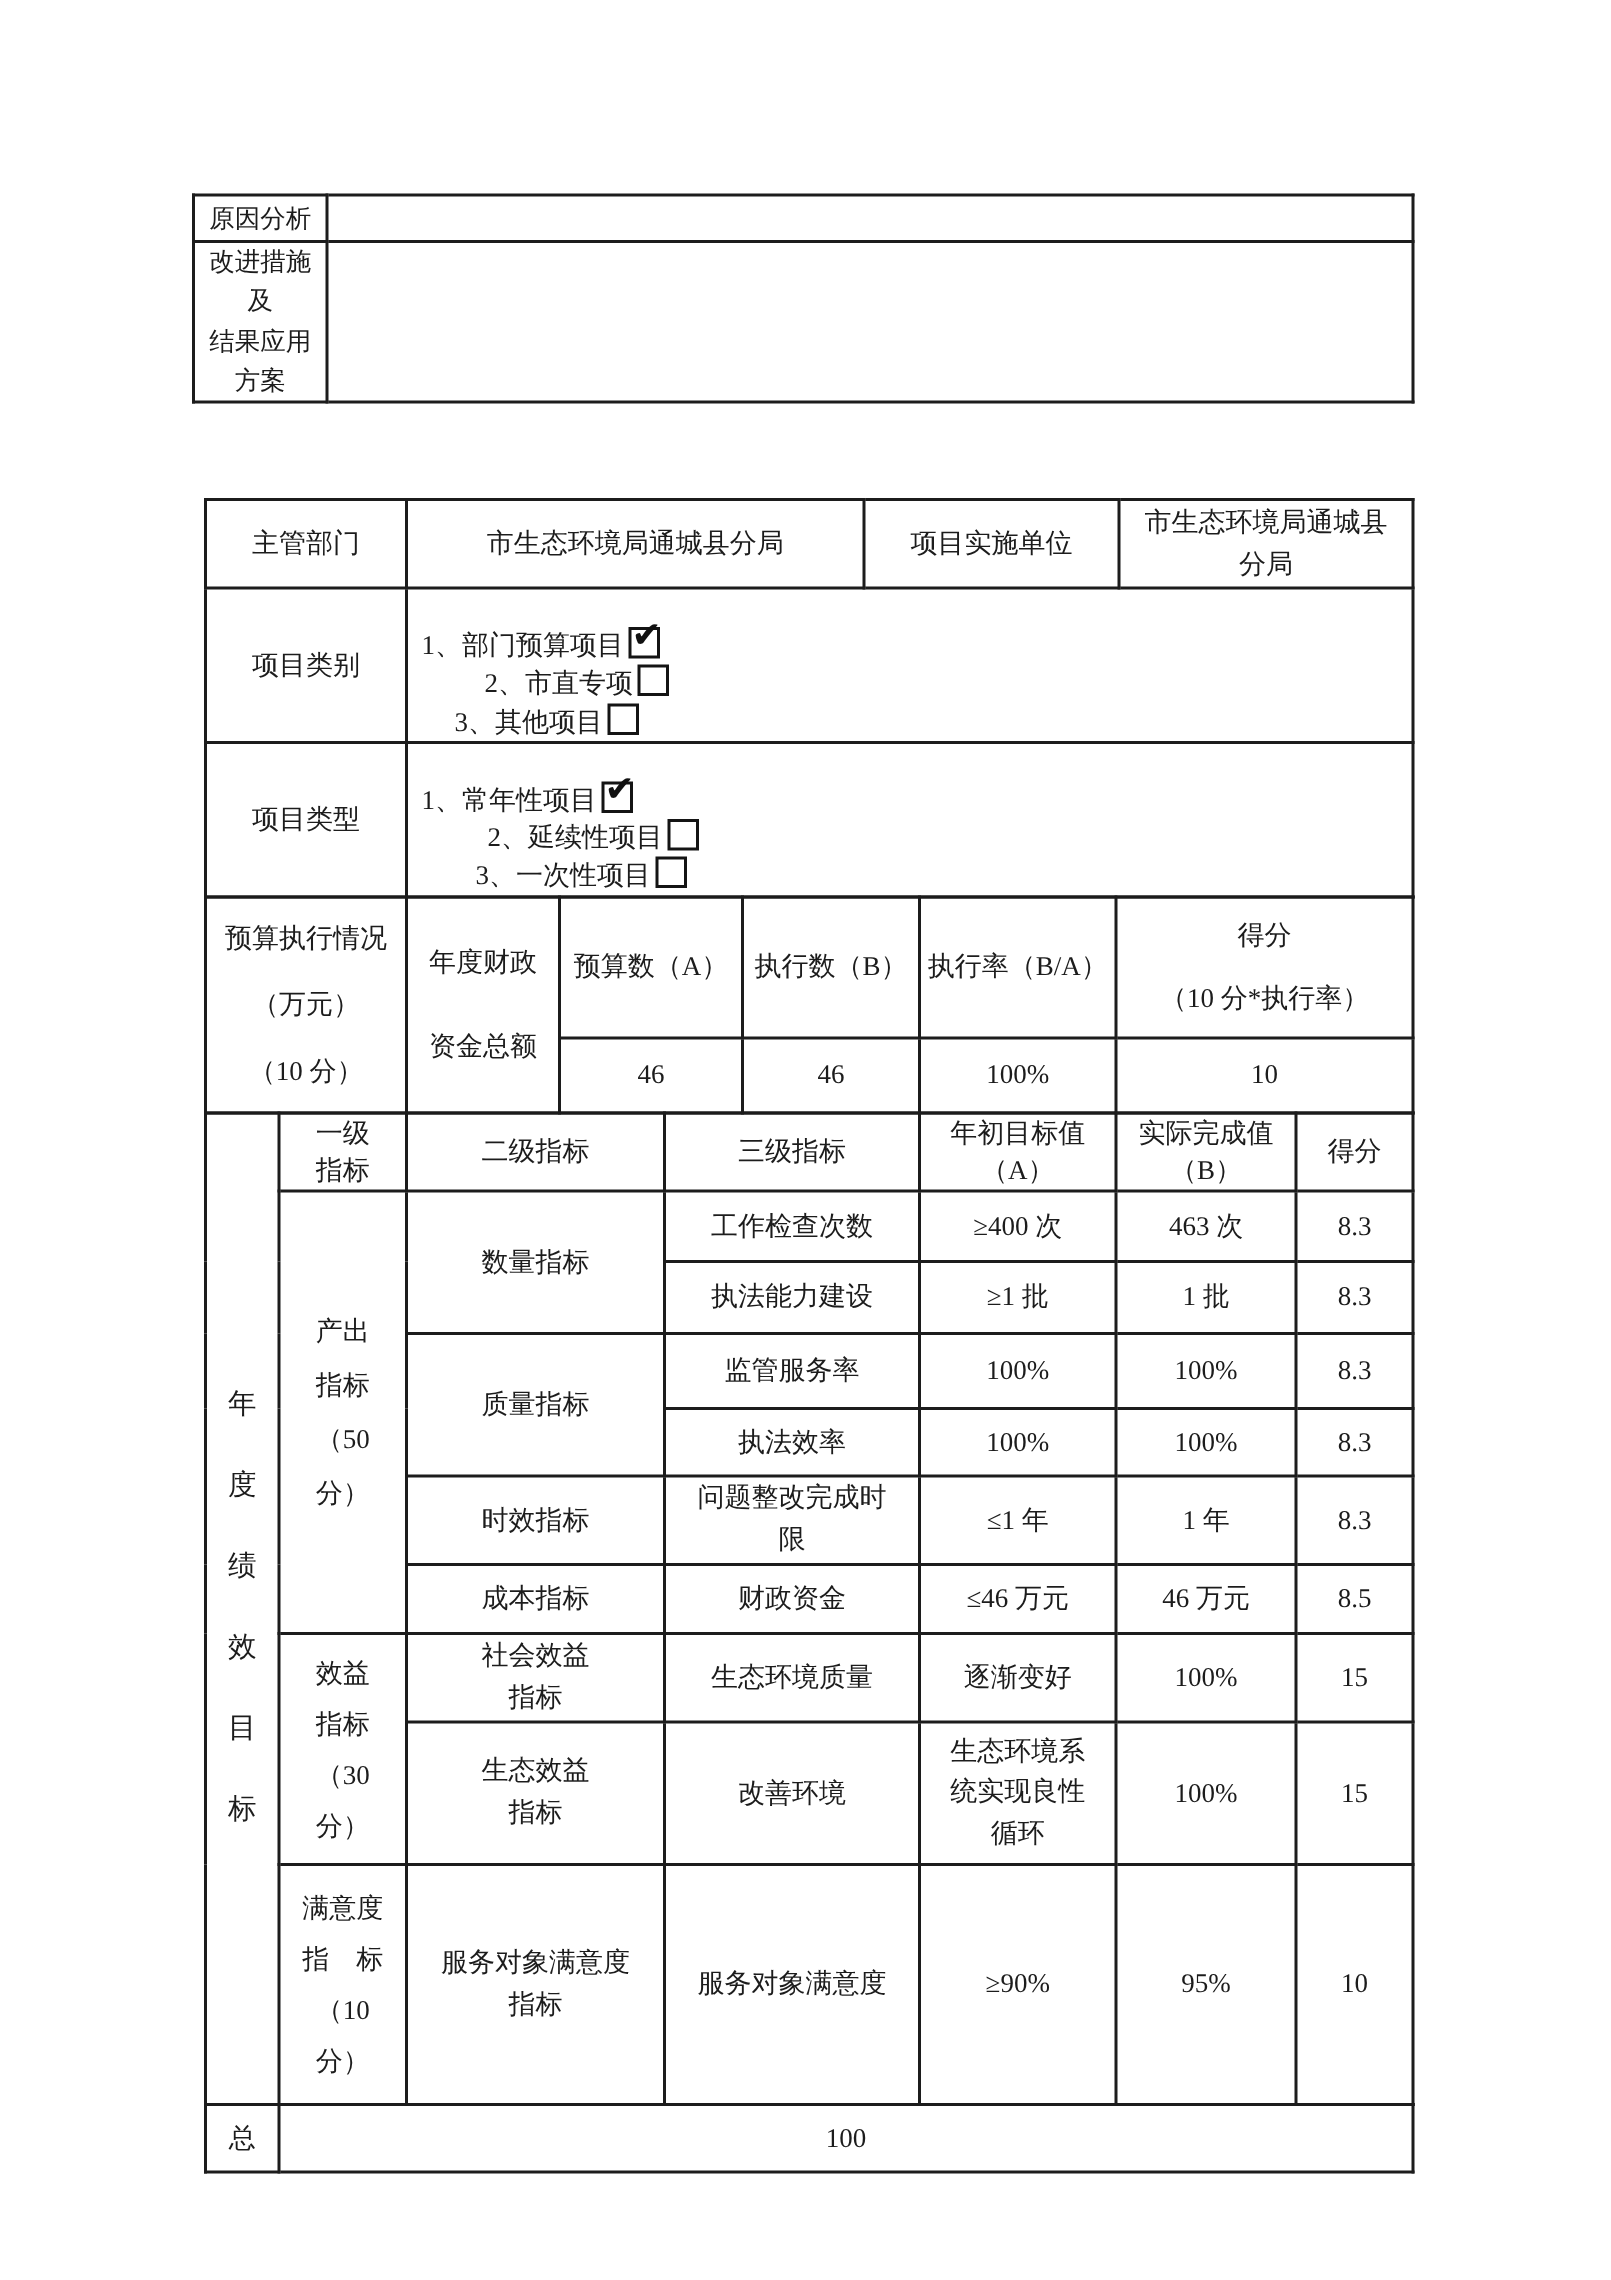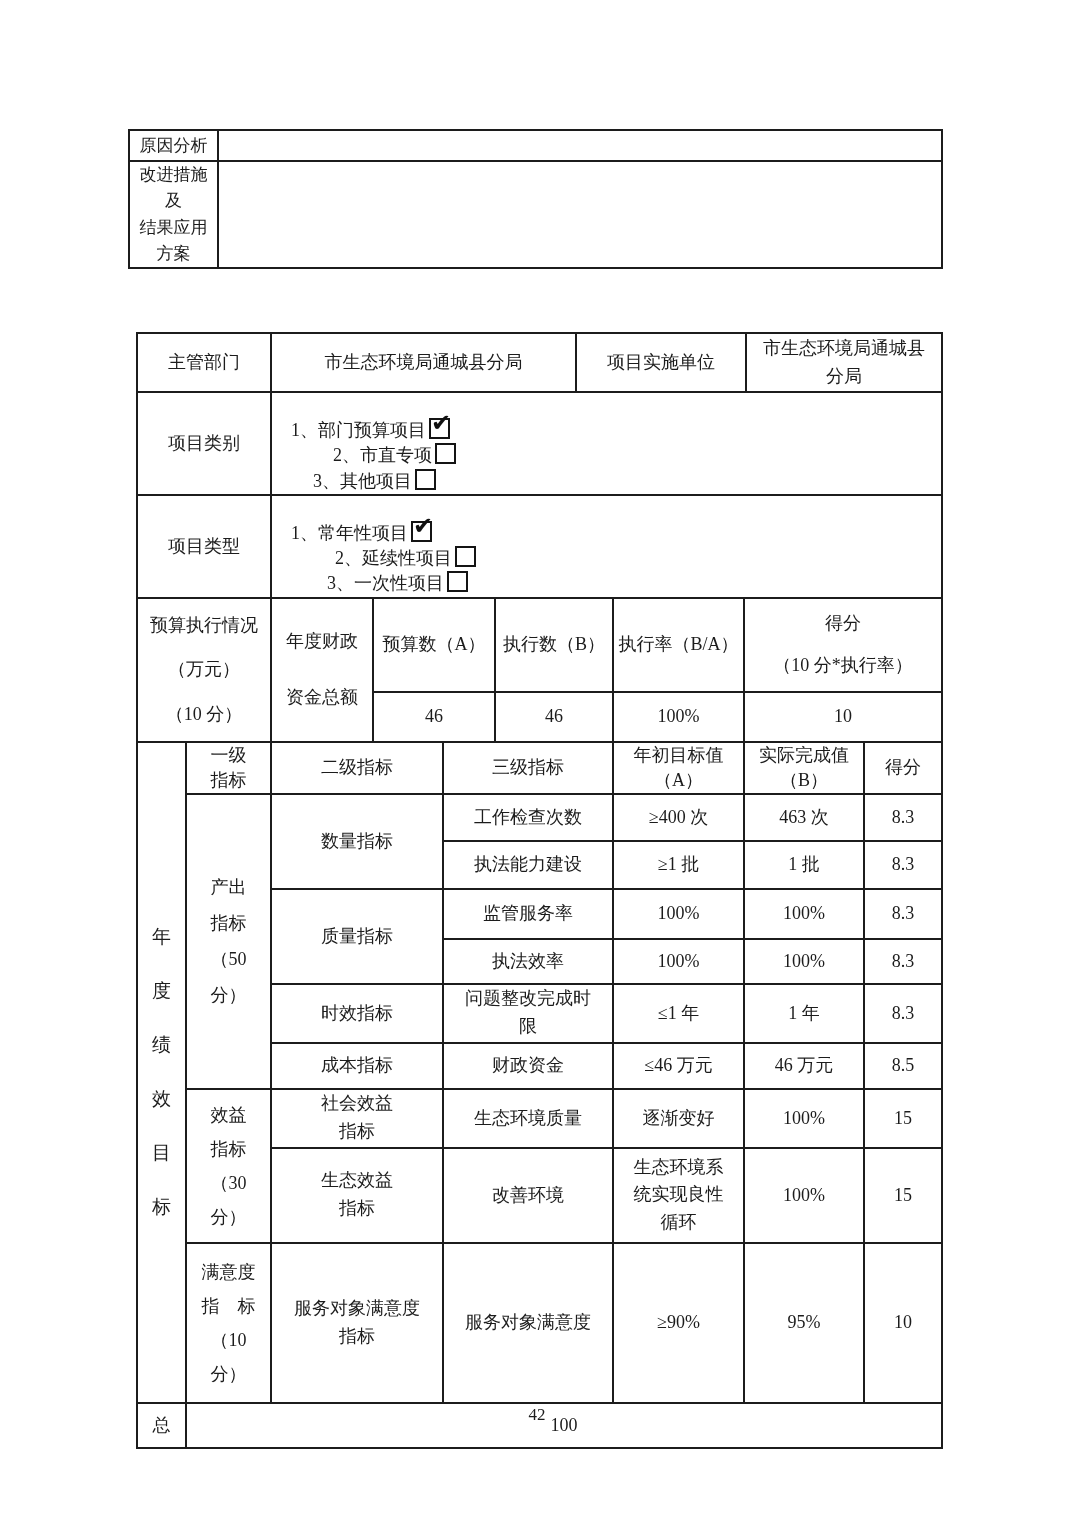--- a/index.html
+++ b/index.html
@@ -21,21 +21,21 @@
   
   .title {
     position:absolute; left:0; top:280px; width:1002px; text-align:center;
     font-family:"Liberation Sans","DejaVu Sans",sans-serif;
     font-weight:bold; font-size:29px; letter-spacing:1px; color:#111;
   }
   
   .main { position:absolute; left:136px; top:332px; }
   .main table { margin-top:-2px; }
   .main table:first-child { margin-top:0; }
-  .opts { text-align:left; padding-left:19px;border-radius:19px; }
+  .opts { text-align:left; padding-left:9px;border-radius:19px; }
   .opt { white-space:nowrap; }
   .gap-cat2 { margin-left:42px; } .gap-cat3 { margin-left:22px; }
   .gap-typ2 { margin-left:44px; } .gap-typ3 { margin-left:36px; }
   .cb {
     display:inline-block; position:relative; width:17px; height:17px;
     border:2.5px solid #141414; vertical-align:-3px; margin-left:3px;
   }
   .cb .mark {
     position:absolute; top:-9px; left:0px; font-size:24px; font-weight:bold;
     line-height:1; font-family:"DejaVu Sans",sans-serif; color:#111;
@@ -262,15 +262,14 @@
       <tbody>
           <tr style="height:45px">
         <td>总</td>
         <td>100</td>
       </tr>
     </tbody>
       </table>
 
   </div>
 
-  <div class="pageno">42</div>
 
 </div>
 
 </body></html>

